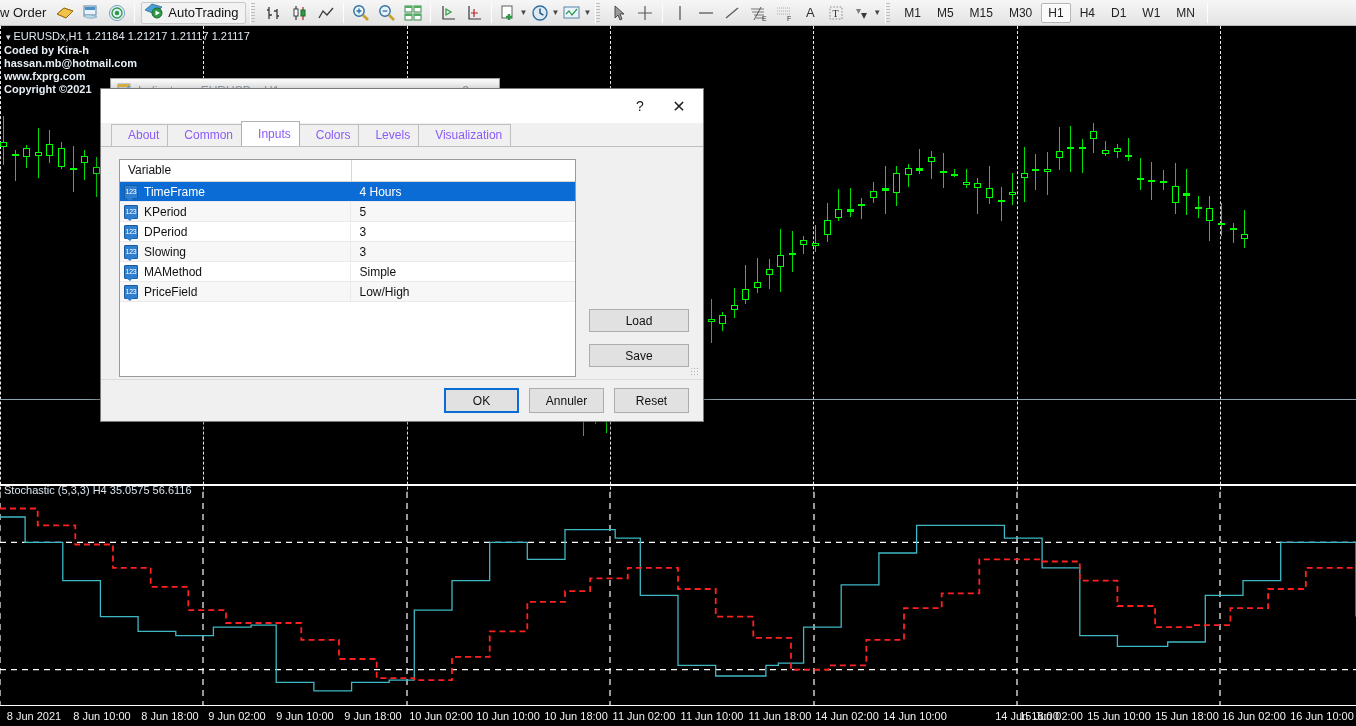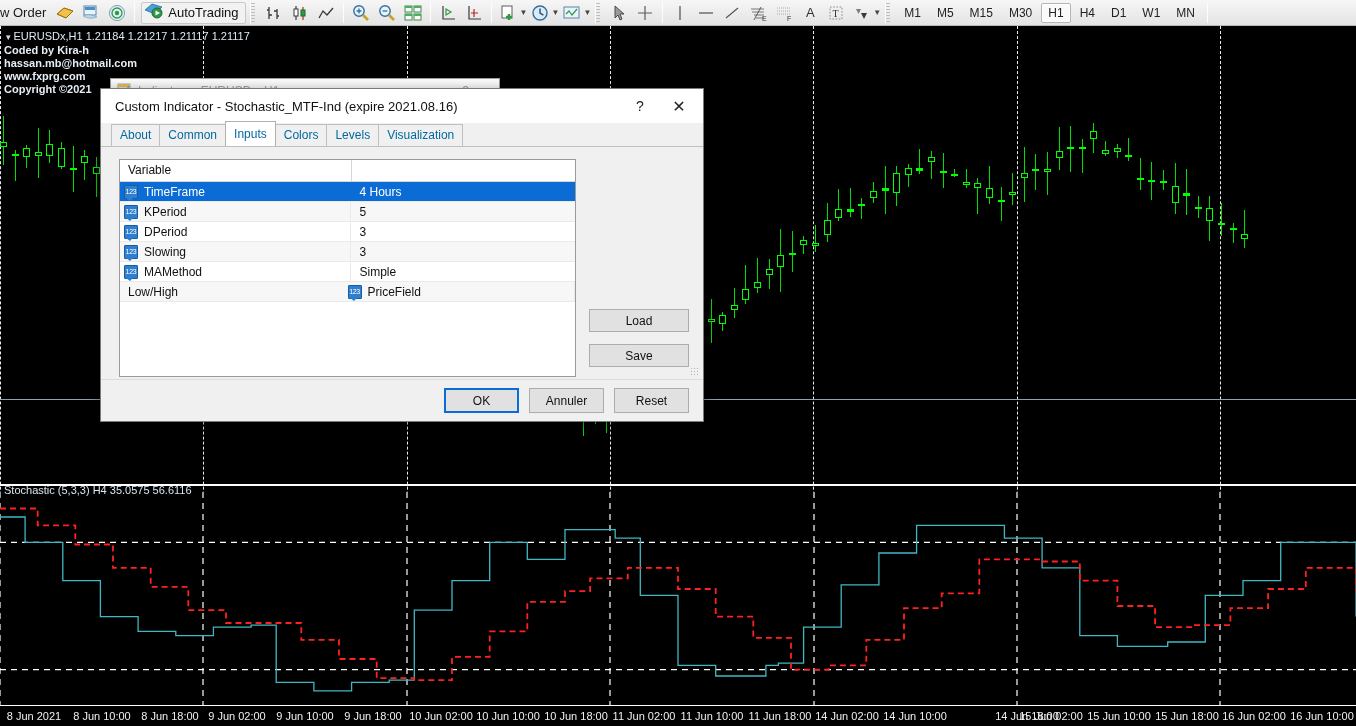--- a/index.html
+++ b/index.html
@@ -141,21 +141,21 @@
   }
   .dlg-btn.help { width: 34px; font-size: 14px; }
   .dlg-btn.close { font-size: 16px; }
 
   
   .tabstrip {
     height: 23px; padding-left: 10px; display: flex; align-items: flex-end;
     background: #f0f0f0;
   }
   .tab {
-    font-size: 12px; color: #0369a1; padding: 3px 8px 3px 8px;
+    font-size: 12px; color: #8b5cf6; padding: 3px 8px 3px 16px;
     border: 1px solid #bfbfbf; border-bottom: none; background: #f0f0f0;
     margin-right: -1px; position: relative; line-height: 15px;
   }
   .tab.active {
     background: #fff; padding-top: 5px; padding-bottom: 4px;
     z-index: 3; border-color: #b0b0b0;
   }
   .tab-body {
     flex: 1; background: #f0f0f0; border-top: 1px solid #bfbfbf;
     position: relative; margin: 0; padding: 8px 10px 0 10px;
@@ -957,21 +957,20 @@
         <span>?</span>
         <span>⌄</span>
       </span>
     </div>
     <div class="bg-body"></div>
   </div>
 
   <div class="dialog">
 
     <div class="dlg-titlebar">
-      <span class="dlg-title">Custom Indicator - Stochastic_MTF-Ind (expire 2021.08.16)</span>
       <span class="dlg-btns">
         <span class="dlg-btn help">?</span>
         <span class="dlg-btn close">✕</span>
       </span>
     </div>
 
     <div class="tabstrip" id="tabstrip">
         <div class="tab">About</div>
         <div class="tab">Common</div>
         <div class="tab active">Inputs</div>
@@ -1026,27 +1025,27 @@
             <div class="grow">
               <div class="gc c1">
                 <span class="var-icon">
                   <i>123</i>
                 </span>
                 <span>MAMethod</span>
               </div>
               <div class="gc c2">Simple</div>
             </div>
             <div class="grow">
-              <div class="gc c2">Low/High</div>
               <div class="gc c1">
                 <span class="var-icon">
                   <i>123</i>
                 </span>
                 <span>PriceField</span>
               </div>
+              <div class="gc c2">Low/High</div>
             </div>
           </div>
       </div>
 
       <div class="side-btns" id="side-btns">
           <div class="btn">Load</div>
           <div class="btn">Save</div>
         </div>
 
       <div class="resize-grip"></div>

